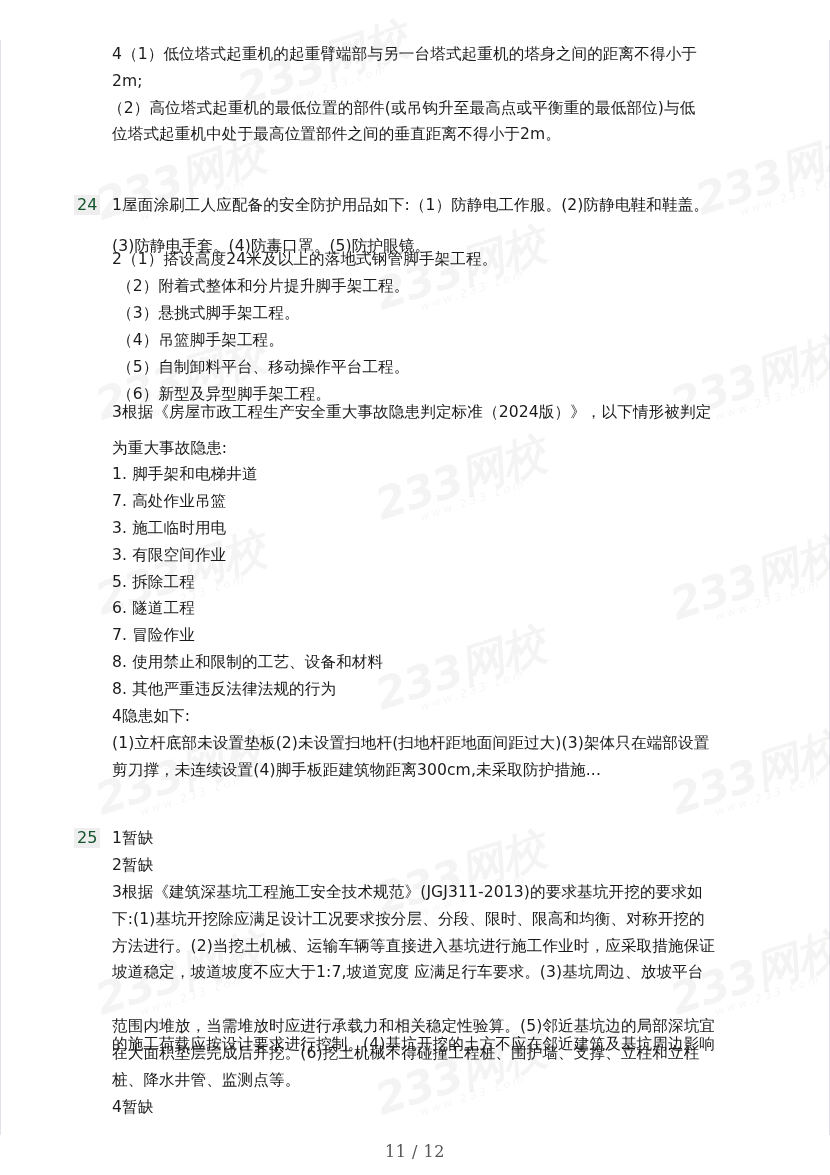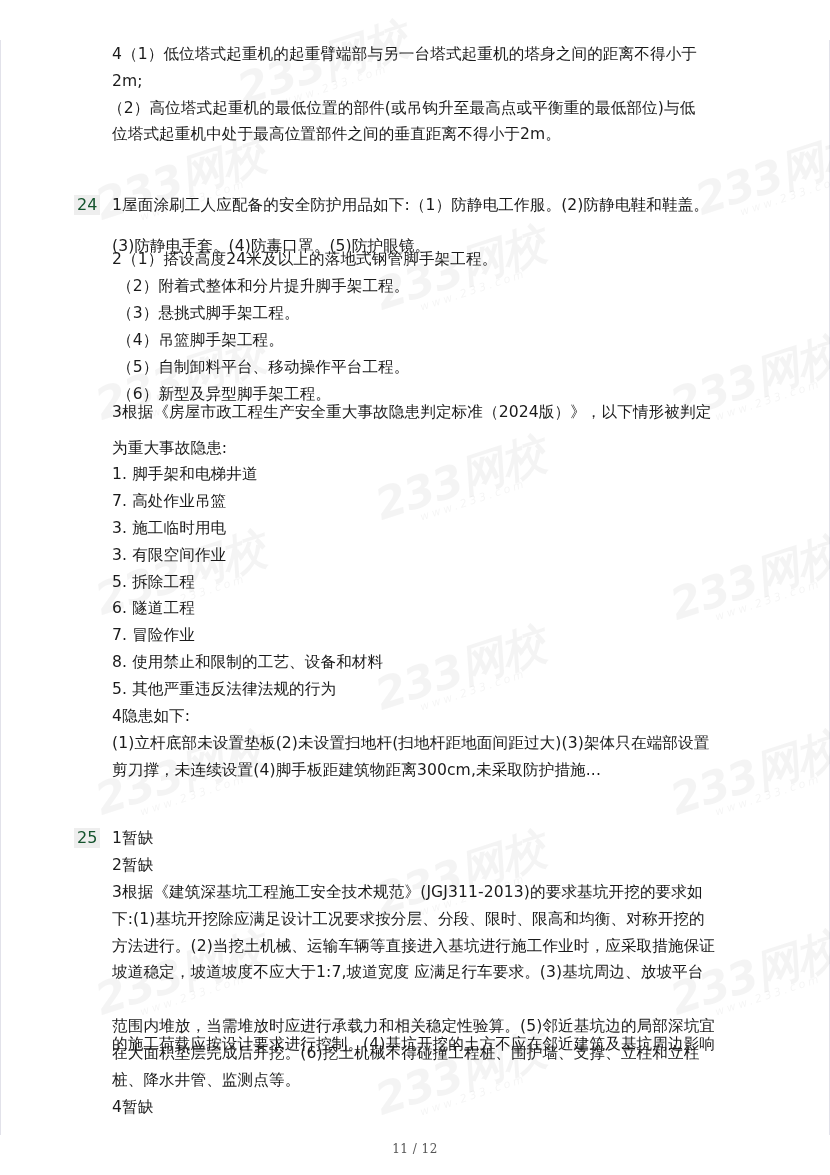--- a/index.html
+++ b/index.html
@@ -75,21 +75,21 @@
       color: #14532d;
       text-align: right;
     }
     .pager {
       position: absolute;
       top: 1142px;
       left: 0;
       width: 830px;
       text-align: center;
       font-family: "DejaVu Serif", "Liberation Serif", serif;
-      font-size: 12px;
+      font-size: 16px;
       color: #555;
       letter-spacing: 0.5px;
     }
   </style>
 </head>
 <body>
 
 <div class="page-frame"></div>
 
 <div class="watermark" style="left:232px; top:70px;">
@@ -176,21 +176,21 @@
   <div class="line" style="top:402px;">3根据《房屋市政工程生产安全重大事故隐患判定标准（2024版）》，以下情形被判定</div>
   <div class="line" style="top:438px;">为重大事故隐患:</div>
   <div class="line" style="top:464px;">1. 脚手架和电梯井道</div>
   <div class="line" style="top:491px;">7. 高处作业吊篮</div>
   <div class="line" style="top:518px;text-align:right;">3. 施工临时用电</div>
   <div class="line" style="top:545px;">3. 有限空间作业</div>
   <div class="line" style="top:572px;">5. 拆除工程</div>
   <div class="line" style="top:598px;">6. 隧道工程</div>
   <div class="line" style="top:625px;">7. 冒险作业</div>
   <div class="line" style="top:652px;">8. 使用禁止和限制的工艺、设备和材料</div>
-  <div class="line" style="top:679px;">5. 其他严重违反法律法规的行为</div>
+  <div class="line" style="top:679px;">8. 其他严重违反法律法规的行为</div>
   <div class="line" style="top:706px;">4隐患如下:</div>
   <div class="line" style="top:733px;">(1)立杆底部未设置垫板(2)未设置扫地杆(扫地杆距地面间距过大)(3)架体只在端部设置</div>
   <div class="line" style="top:760px;">剪刀撑，未连续设置(4)脚手板距建筑物距离300cm,未采取防护措施...</div>
 
   <div class="qnum" style="top:828px;">25</div>
   <div class="line" style="top:828px;">1暂缺</div>
   <div class="line" style="top:855px;">2暂缺</div>
   <div class="line" style="top:882px;">3根据《建筑深基坑工程施工安全技术规范》(JGJ311-2013)的要求基坑开挖的要求如</div>
   <div class="line" style="top:909px;">下:(1)基坑开挖除应满足设计工况要求按分层、分段、限时、限高和均衡、对称开挖的</div>
   <div class="line" style="top:936px;">方法进行。(2)当挖土机械、运输车辆等直接进入基坑进行施工作业时，应采取措施保证</div>

